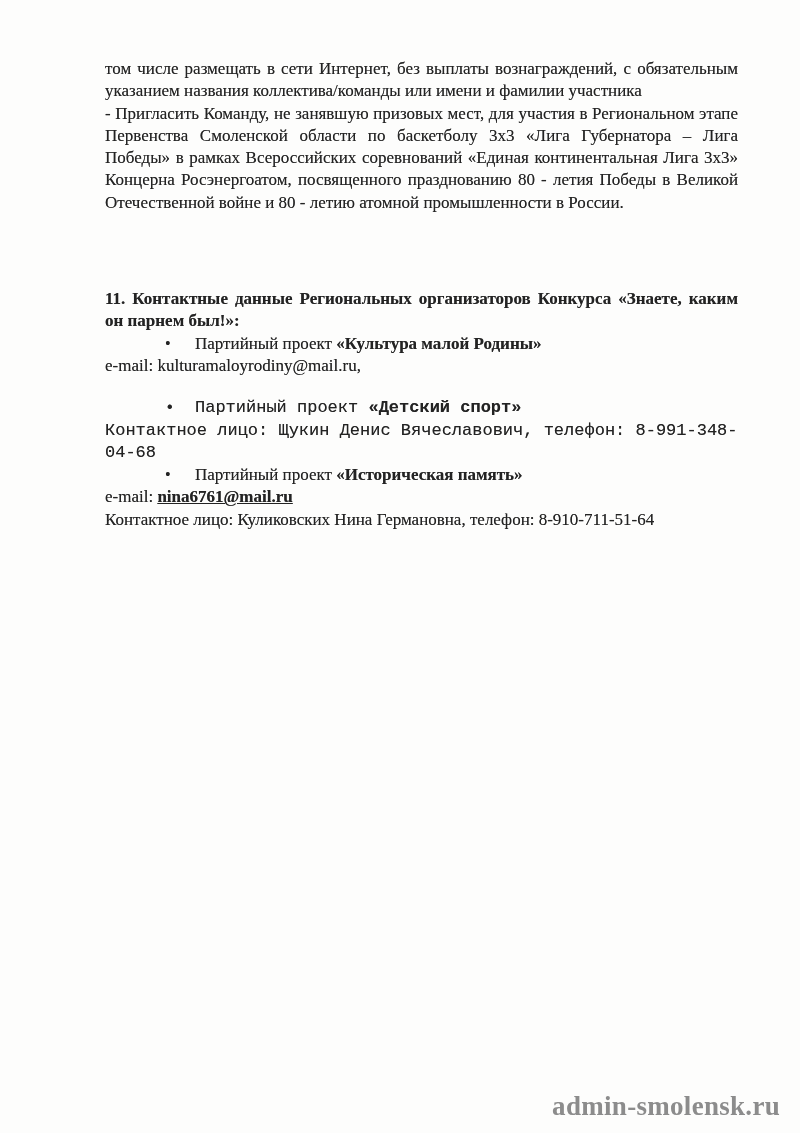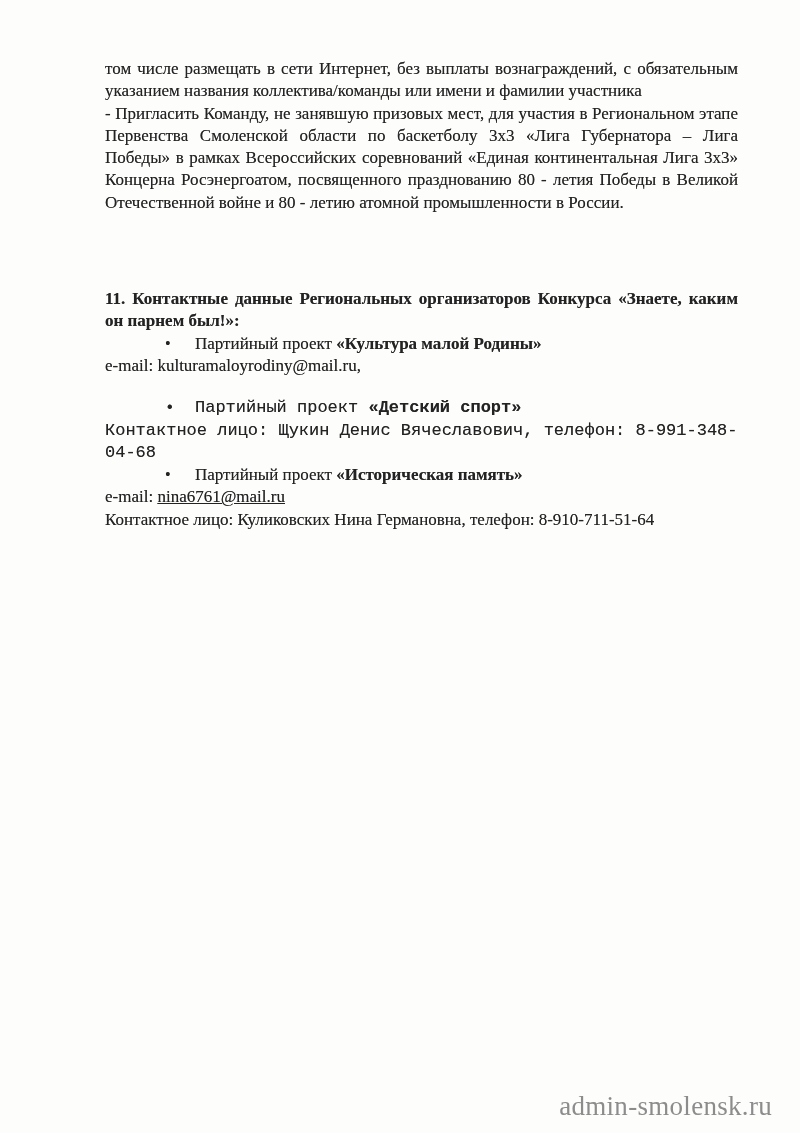--- a/index.html
+++ b/index.html
@@ -52,28 +52,29 @@
   .bullet {
     display: inline-block;
     width: 30px;
     font-size: 16px;
   }
   .project-name {
     font-weight: bold;
   }
   .email-underlined {
     text-decoration: underline;
+    font-weight: bold;
   }
   .watermark {
     position: absolute;
-    right: 28px;
+    right: 20px;
     bottom: 11px;
     font-family: "Liberation Serif", "DejaVu Serif", serif;
     font-size: 27px;
-    font-weight: normal;
+    font-weight: bold;
     color: #8c8c8c;
     letter-spacing: 0.3px;
   }
 </style>
 </head>
 <body>
 
 <div class="page">
 
   <p class="body-text">том числе размещать в сети Интернет, без выплаты вознаграждений, с обязательным указанием названия коллектива/команды или имени и фамилии участника</p>

